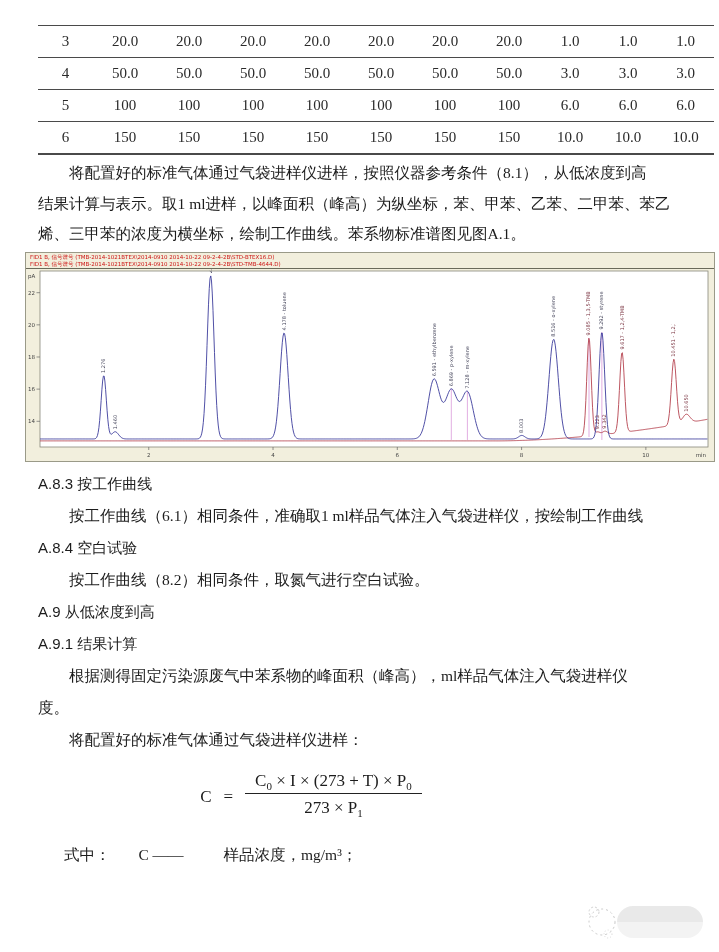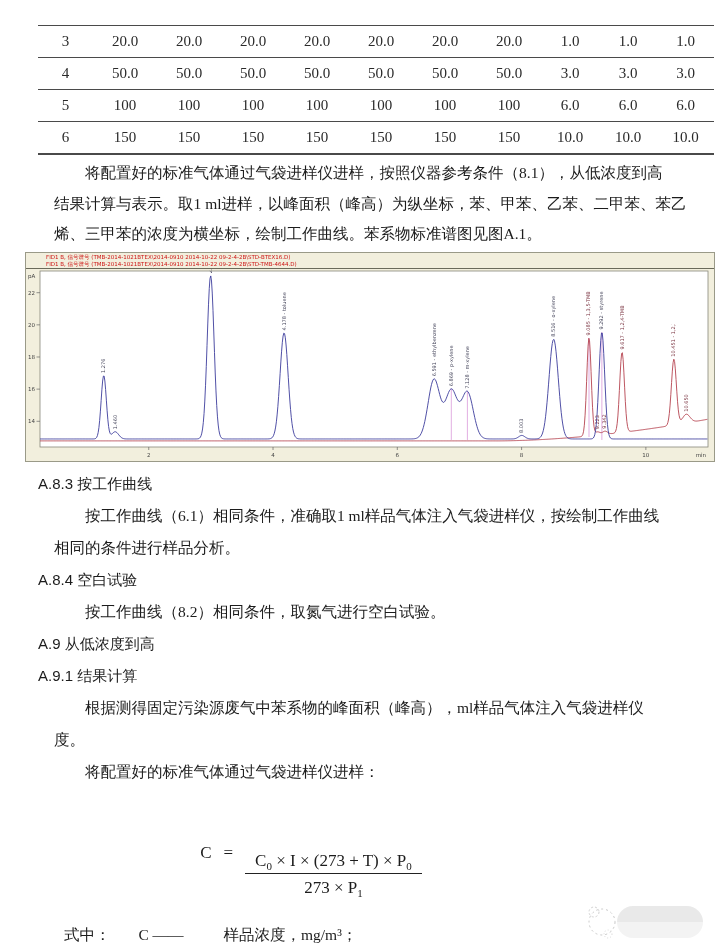--- a/index.html
+++ b/index.html
@@ -8,38 +8,38 @@
 
   
   .std-table{position:absolute;top:25px;left:38px;width:676px;border-collapse:collapse;
              font-size:15px;color:#2a2a2a;
              border-top:1.5px solid #4a4a4a;border-bottom:2.5px solid #4a4a4a;}
   .std-table td{text-align:center;height:31px;padding:0;font-family:"Liberation Serif","DejaVu Serif",serif;}
   .std-table tr:not(:last-child) td{border-bottom:1.5px solid #4a4a4a;}
 
   
   .para1{position:absolute;top:158px;left:38px;width:666px;font-size:15.5px;line-height:30.5px;}
-  .tline{white-space:pre;margin-left:16px;}
+  .tline{white-space:pre;}
 
   
   .chart{position:absolute;top:252px;left:25px;width:690px;height:210px;background:#f2efdd;
          border:1px solid #9a9a88;box-sizing:border-box;}
   .chart-header{padding:1px 4px 1px;font-size:5.5px;line-height:6.5px;color:#cc1111;
                 font-family:"DejaVu Sans","Liberation Sans",sans-serif;border-bottom:1px solid #6a6a5a;}
   .chart-header .tline{white-space:nowrap;overflow:hidden;}
   .chart svg{display:block;}
 
   
   .flow{position:absolute;top:468px;left:38px;width:666px;font-size:15.5px;line-height:32px;}
   .heading{font-family:"Liberation Sans","DejaVu Sans",sans-serif;font-size:15px;}
 
   
   .formula-row{display:flex;justify-content:center;align-items:center;gap:12px;
                margin:14px 120px 14px 0;font-size:17px;line-height:22px;}
-  .frac{display:inline-block;text-align:center;margin-top:48px;}
+  .frac{display:inline-block;text-align:center;}
   .frac .num{border-bottom:1.2px solid #222;padding:0 10px 3px;}
   .frac .den{padding-top:0;}
   sub{font-size:11px;}
 
   .where-line span{display:inline-block;}
   .w-prefix{margin-left:26px;}
   .w-symbol{margin-left:24px;}
   .w-desc{margin-left:36px;}
 
   
@@ -185,21 +185,20 @@
         <text x="529.1453953488372" y="67.81050228310502" font-size="5" fill="#44445a" font-family="&quot;DejaVu Sans&quot;,sans-serif" text-anchor="start" transform="rotate(-90 529.1453953488372 67.81050228310502)" clip-path="url(#plotclip)">8.516 - o-xylene</text>
         <text x="577.3656744186046" y="60.57762557077626" font-size="5" fill="#44445a" font-family="&quot;DejaVu Sans&quot;,sans-serif" text-anchor="start" transform="rotate(-90 577.3656744186046 60.57762557077626)" clip-path="url(#plotclip)">9.292 - styrene</text>
       </svg>
   </div>
 
   <div class="flow">
 
     <div class="heading">A.8.3 按工作曲线</div>
     <div>
         <div class="tline">　　按工作曲线（6.1）相同条件，准确取1 ml样品气体注入气袋进样仪，按绘制工作曲线</div>
-        <div class="tline">相同的条件进行样品分析。</div>
       </div>
 
     <div class="heading">A.8.4 空白试验</div>
     <div>
         <div class="tline">　　按工作曲线（8.2）相同条件，取氮气进行空白试验。</div>
       </div>
 
     <div class="heading">A.9 从低浓度到高</div>
 
     <div class="heading">A.9.1 结果计算</div>

